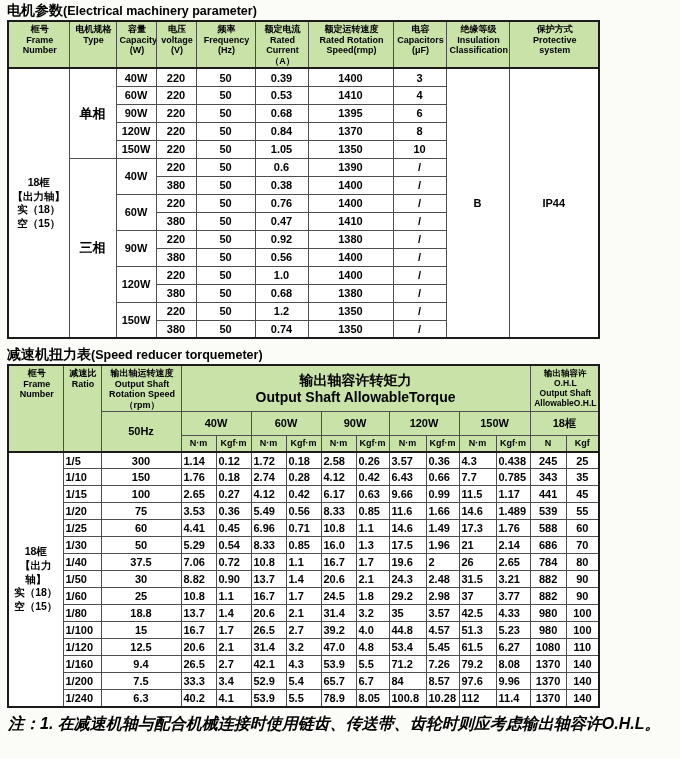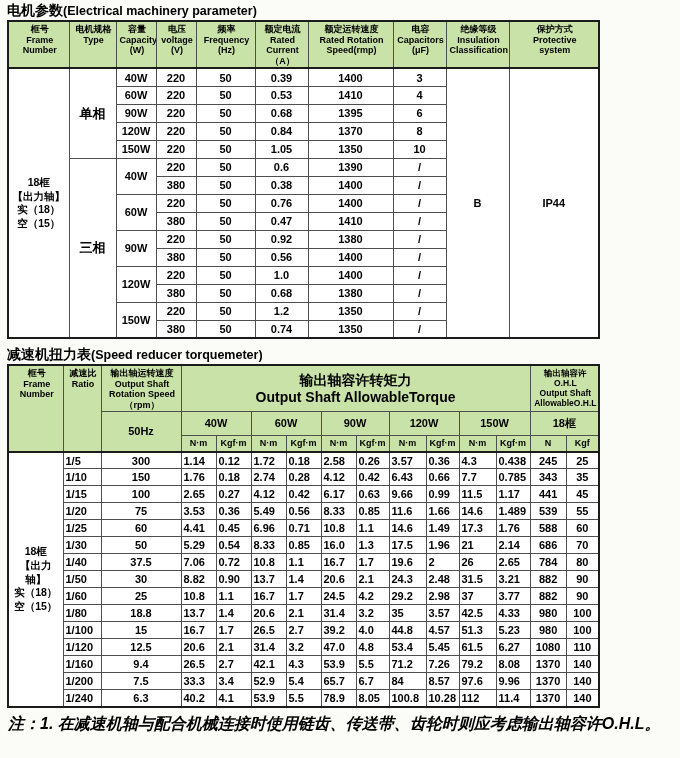--- a/index.html
+++ b/index.html
@@ -403,21 +403,21 @@
           <td>90</td>
         </tr>
         <tr>
           <td class="lv">1/60</td>
           <td>25</td>
           <td class="lv">10.8</td>
           <td class="lv">1.1</td>
           <td class="lv">16.7</td>
           <td class="lv">1.7</td>
           <td class="lv">24.5</td>
-          <td class="lv">4.2</td>
+          <td class="lv">1.8</td>
           <td class="lv">29.2</td>
           <td class="lv">2.98</td>
           <td class="lv">37</td>
           <td class="lv">3.77</td>
           <td>882</td>
           <td>90</td>
         </tr>
         <tr>
           <td class="lv">1/80</td>
           <td>18.8</td>

